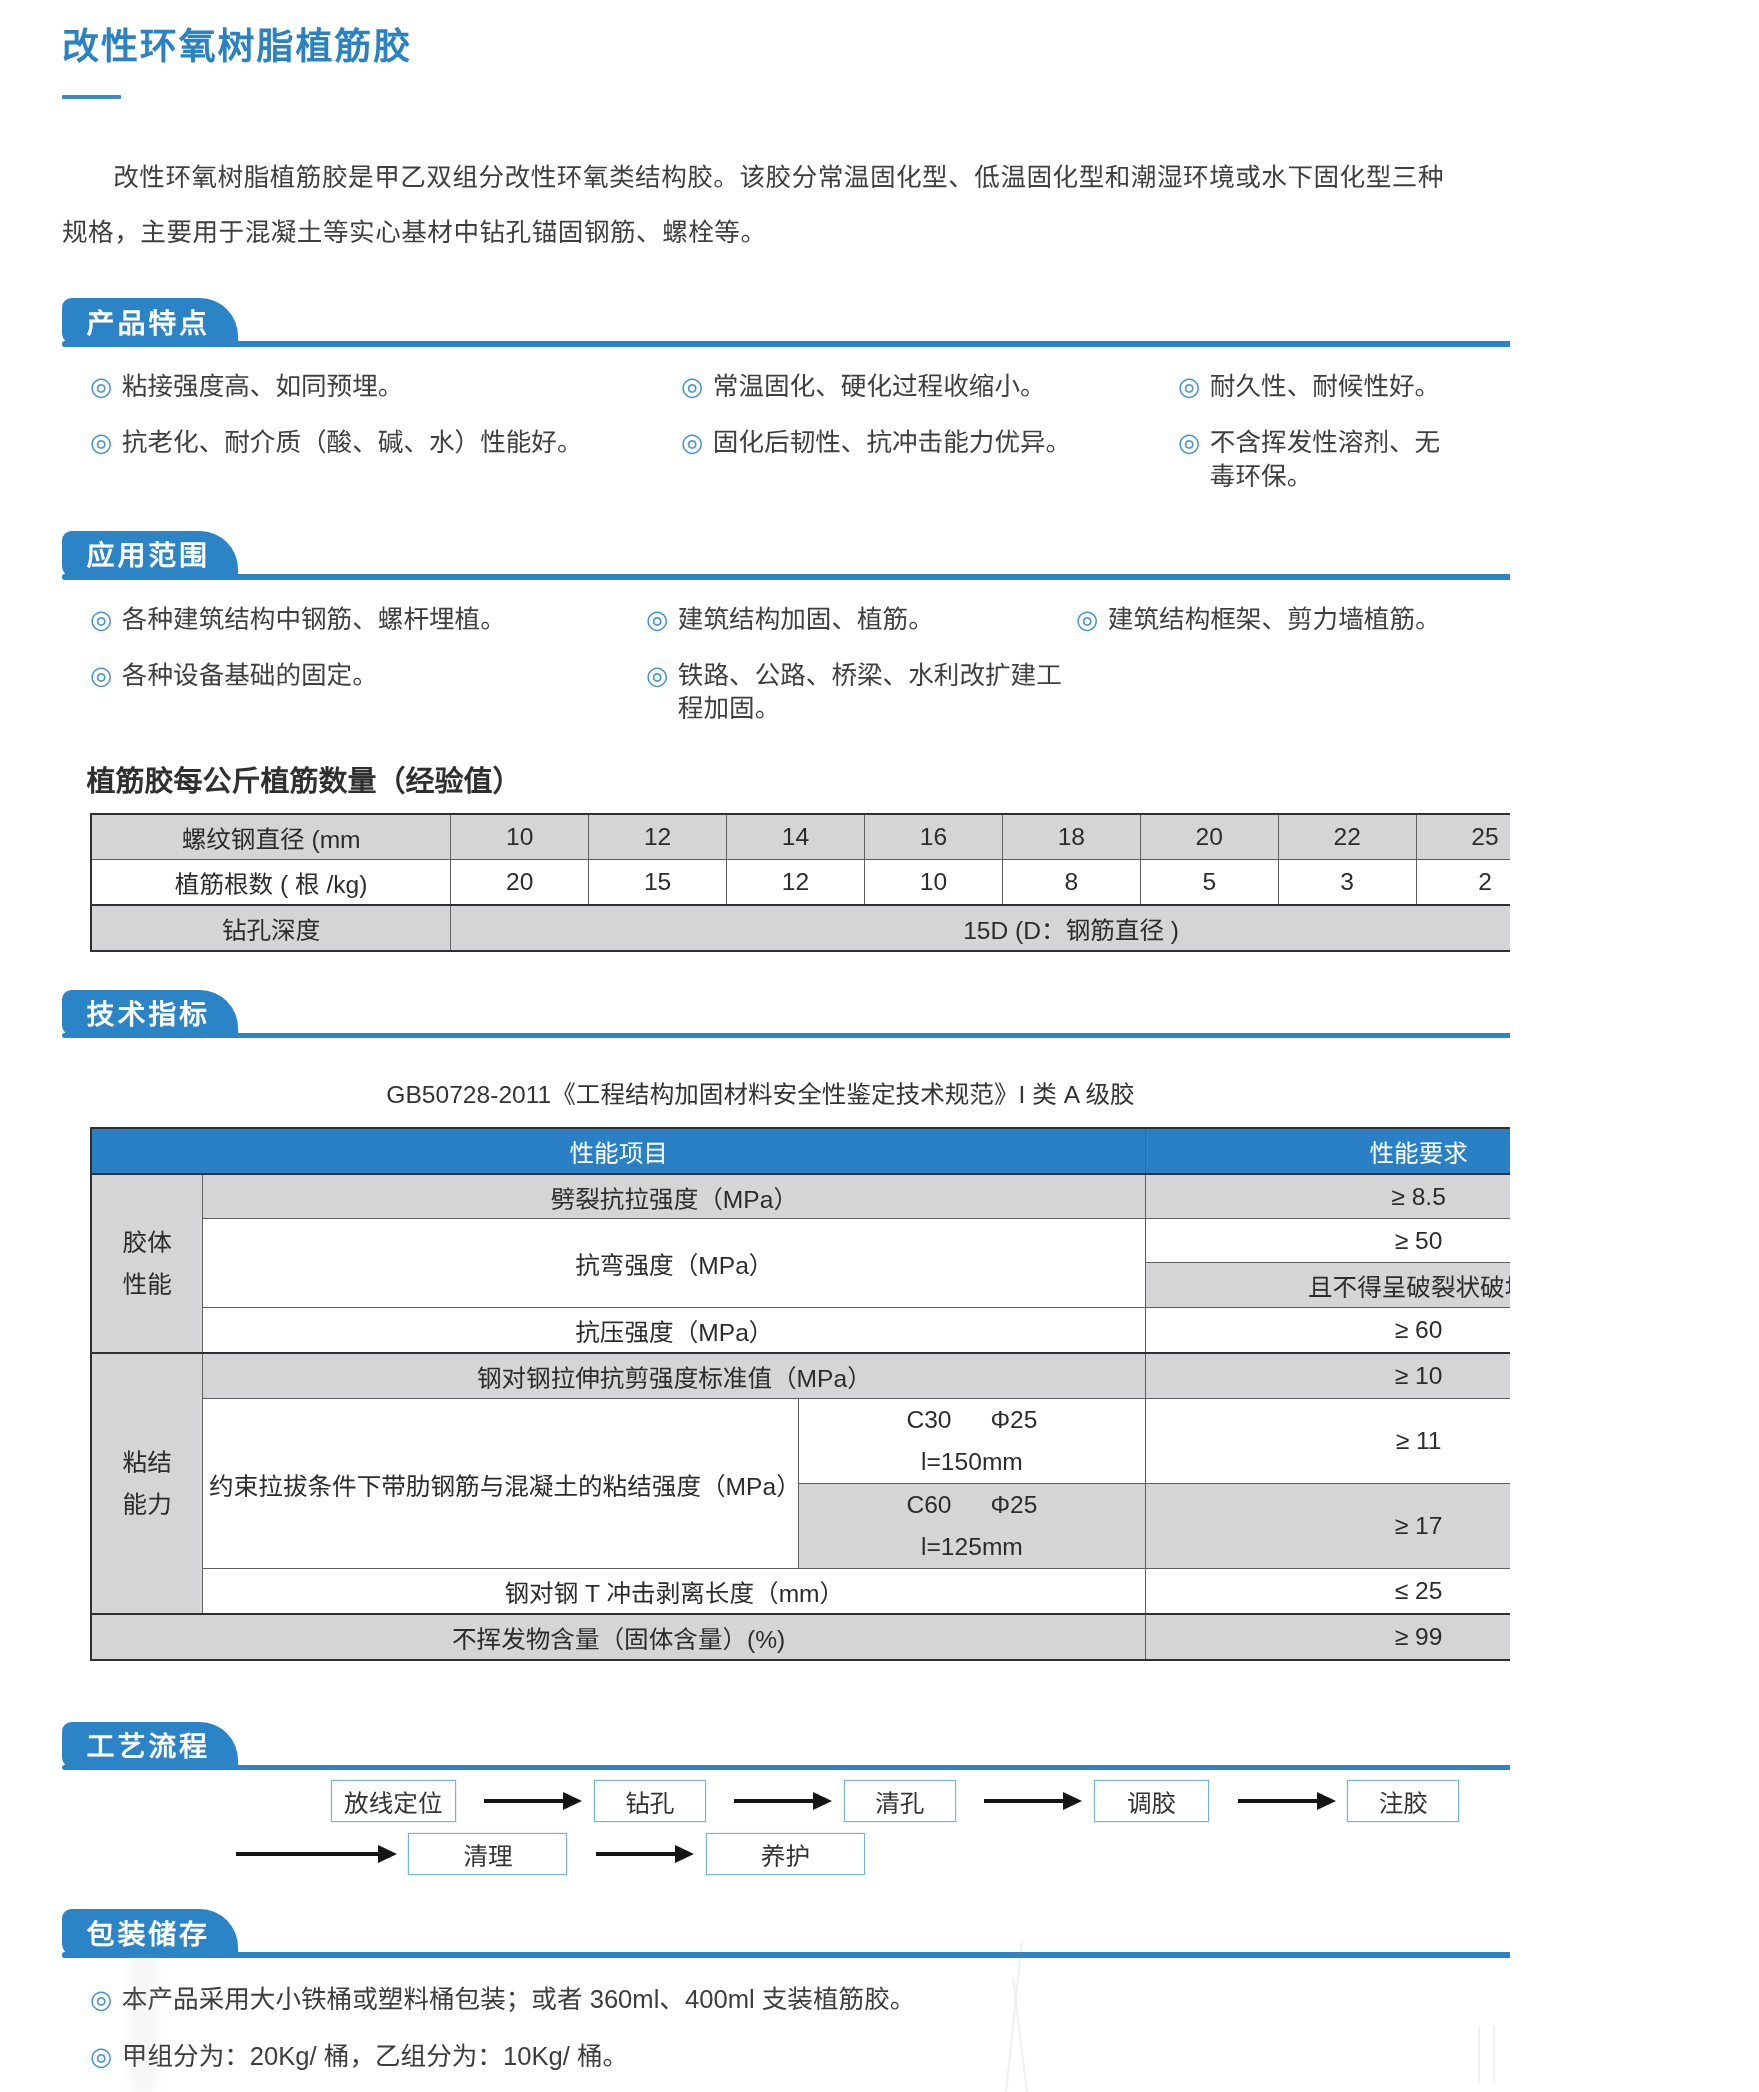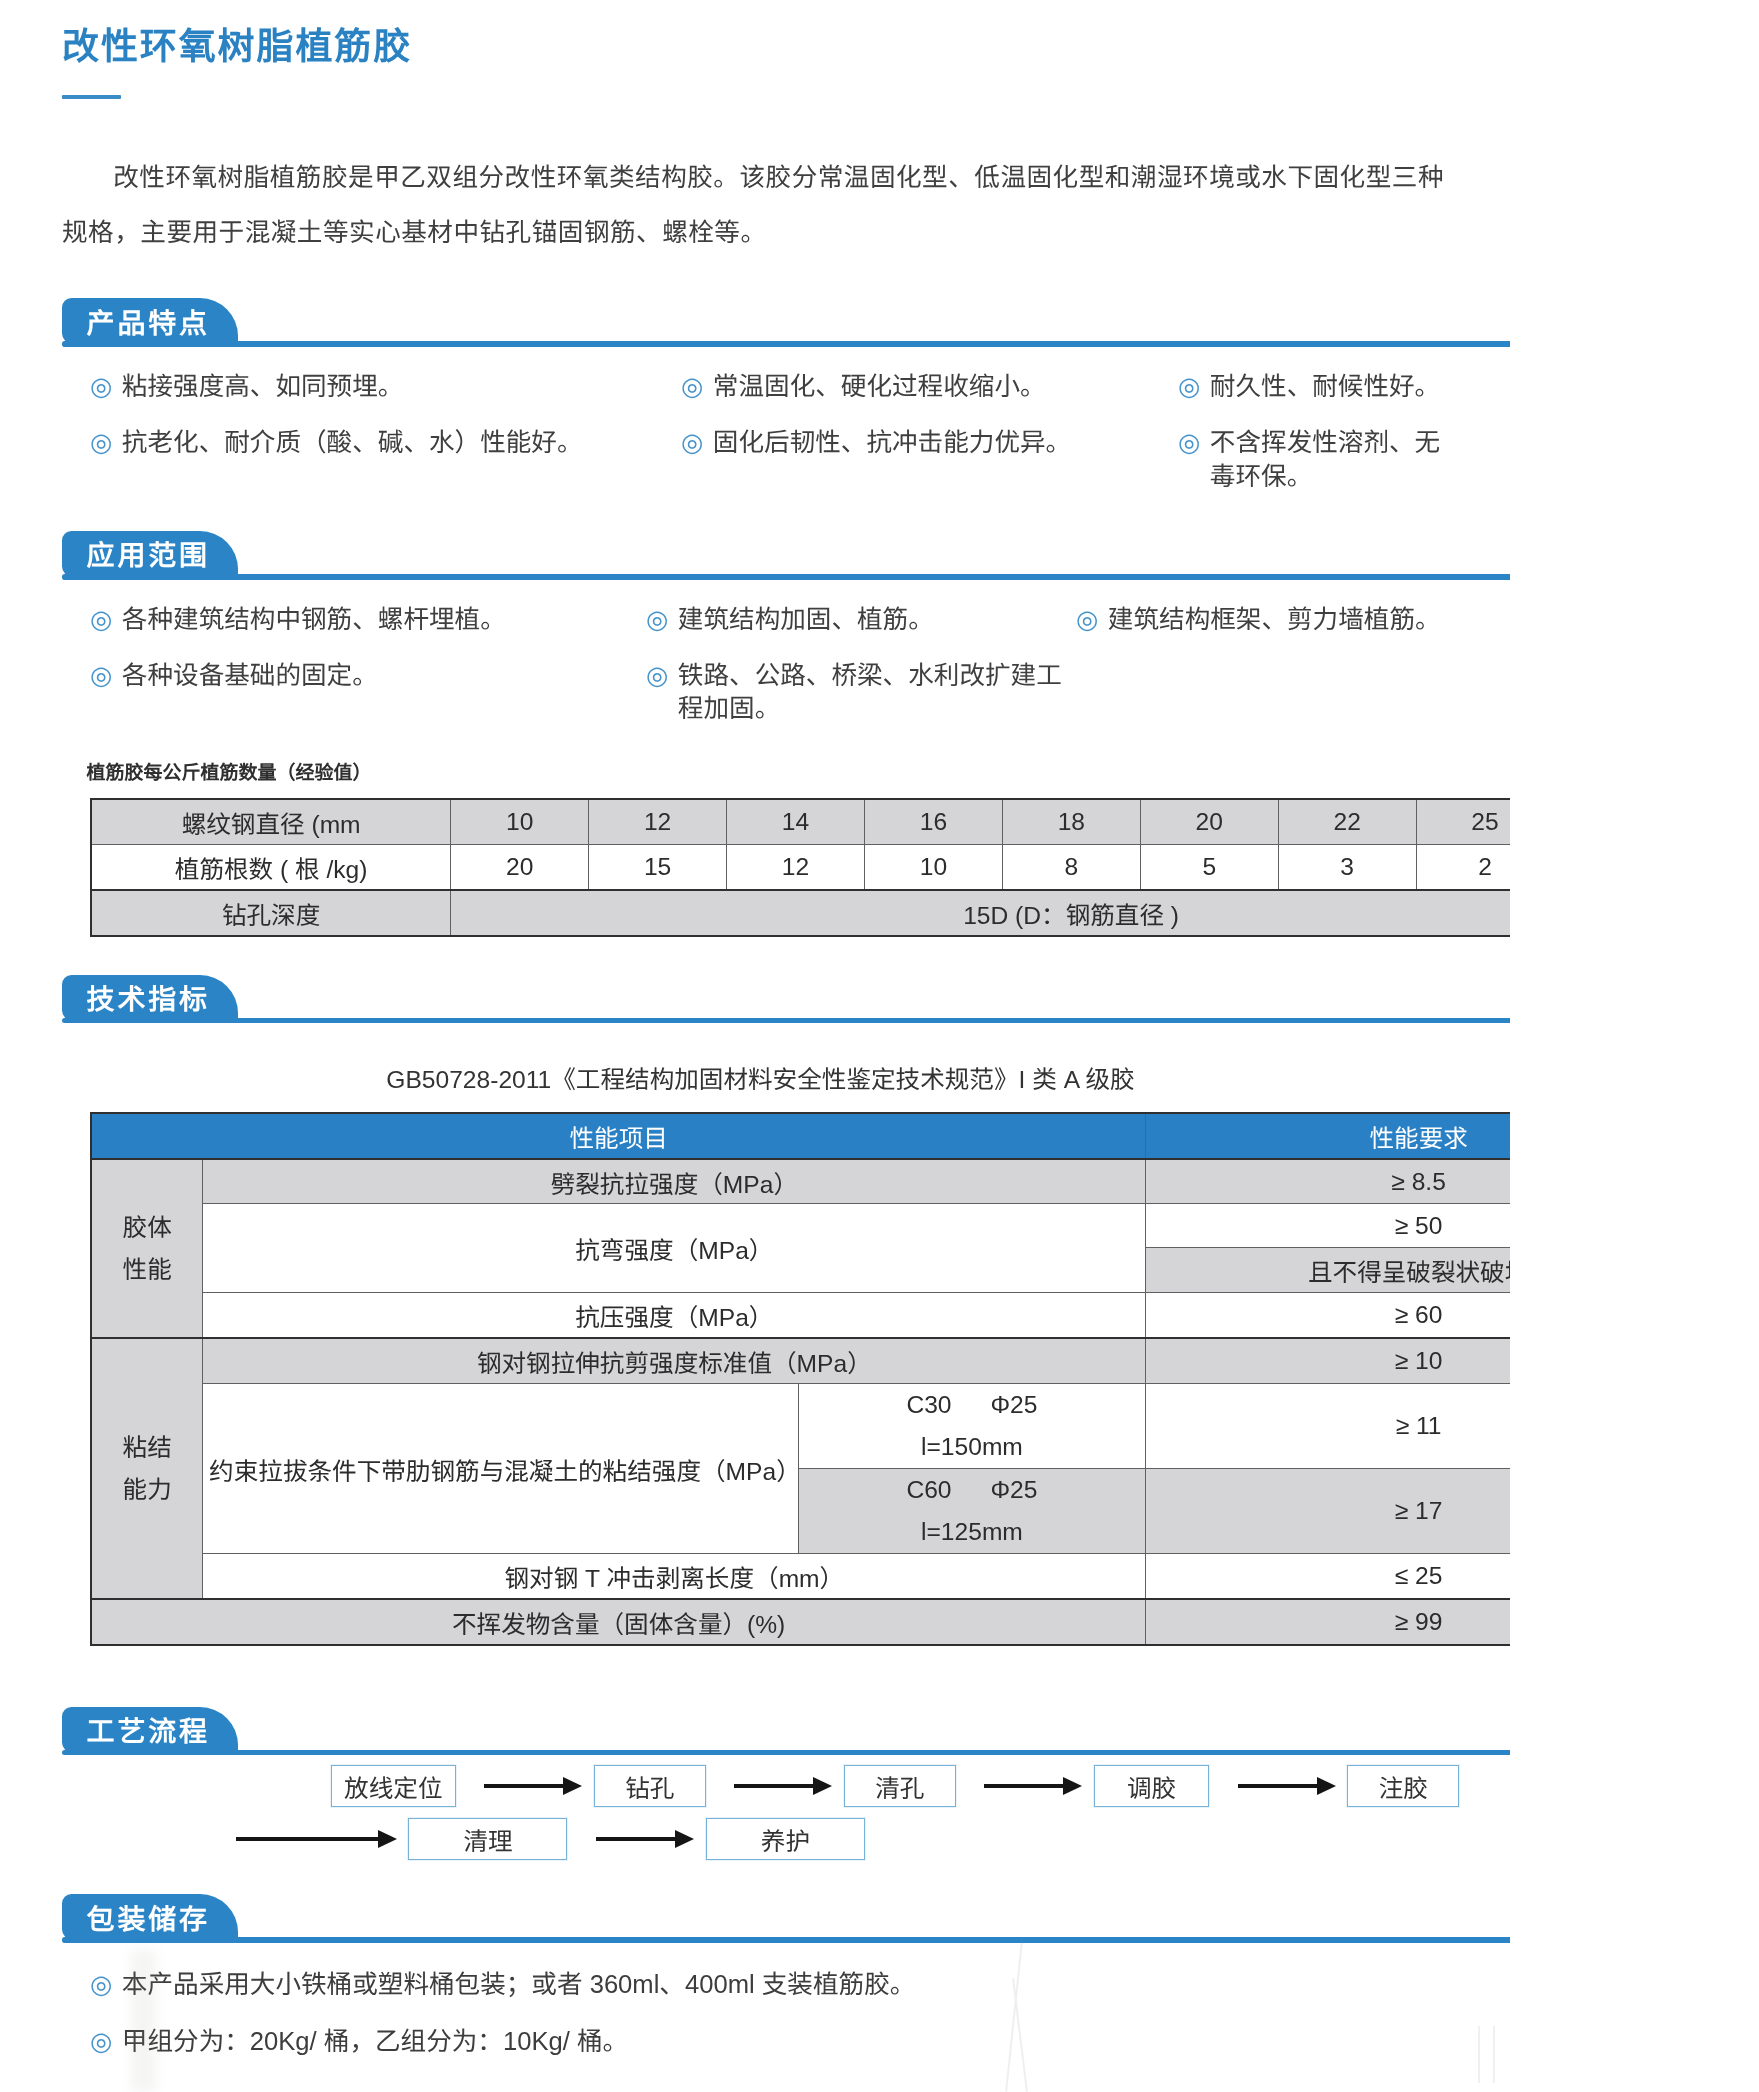--- a/index.html
+++ b/index.html
@@ -23,21 +23,21 @@
   
   .bullets{margin:23px 0 0 28px;display:grid;row-gap:23px;font-size:25.6px;color:#3f3f3f;}
   .bullets.features{grid-template-columns:591px 497px auto;}
   .bullets.application{grid-template-columns:556px 430px auto;}
   .bullet-item{display:flex;align-items:flex-start;line-height:1.3;}
   .bullet-glyph{color:#4493cc;margin-right:9.5px;font-size:25.6px;line-height:1.3;}
   .bullets-vertical{margin:24.6px 0 0 28px;font-size:25.6px;}
   .bullets-vertical .bullet-item{margin-bottom:24px;}
 
   
-  .table-caption{margin:32px 0 0 24.6px;font-size:19px;font-weight:bold;color:#2f2f2f;}
+  .table-caption{margin:32px 0 0 24.6px;font-size:29px;font-weight:bold;color:#2f2f2f;}
   table{border-collapse:collapse;}
   .dosage{margin:13.2px 0 0 28px;width:1603px;border:2.8px solid #2f2f2f;font-size:24.6px;color:#2c2c2c;}
   .dosage td{border:1.9px solid #606060;text-align:center;height:44px;padding:0 3.8px;}
   .dosage .gray{background:#d5d5d7;}
   .dosage .depth-row td{border-top:2.8px solid #2f2f2f;margin-left:24px;}
 
   
   .standard-note{margin-top:36px;text-align:center;font-size:24.6px;color:#333333;}
   .tech{margin:17px 0 0 28px;width:1603px;border:2.8px solid #2f2f2f;font-size:24.6px;color:#2c2c2c;}
   .tech td{border:1.9px solid #606060;text-align:center;padding:0 5.7px;}

